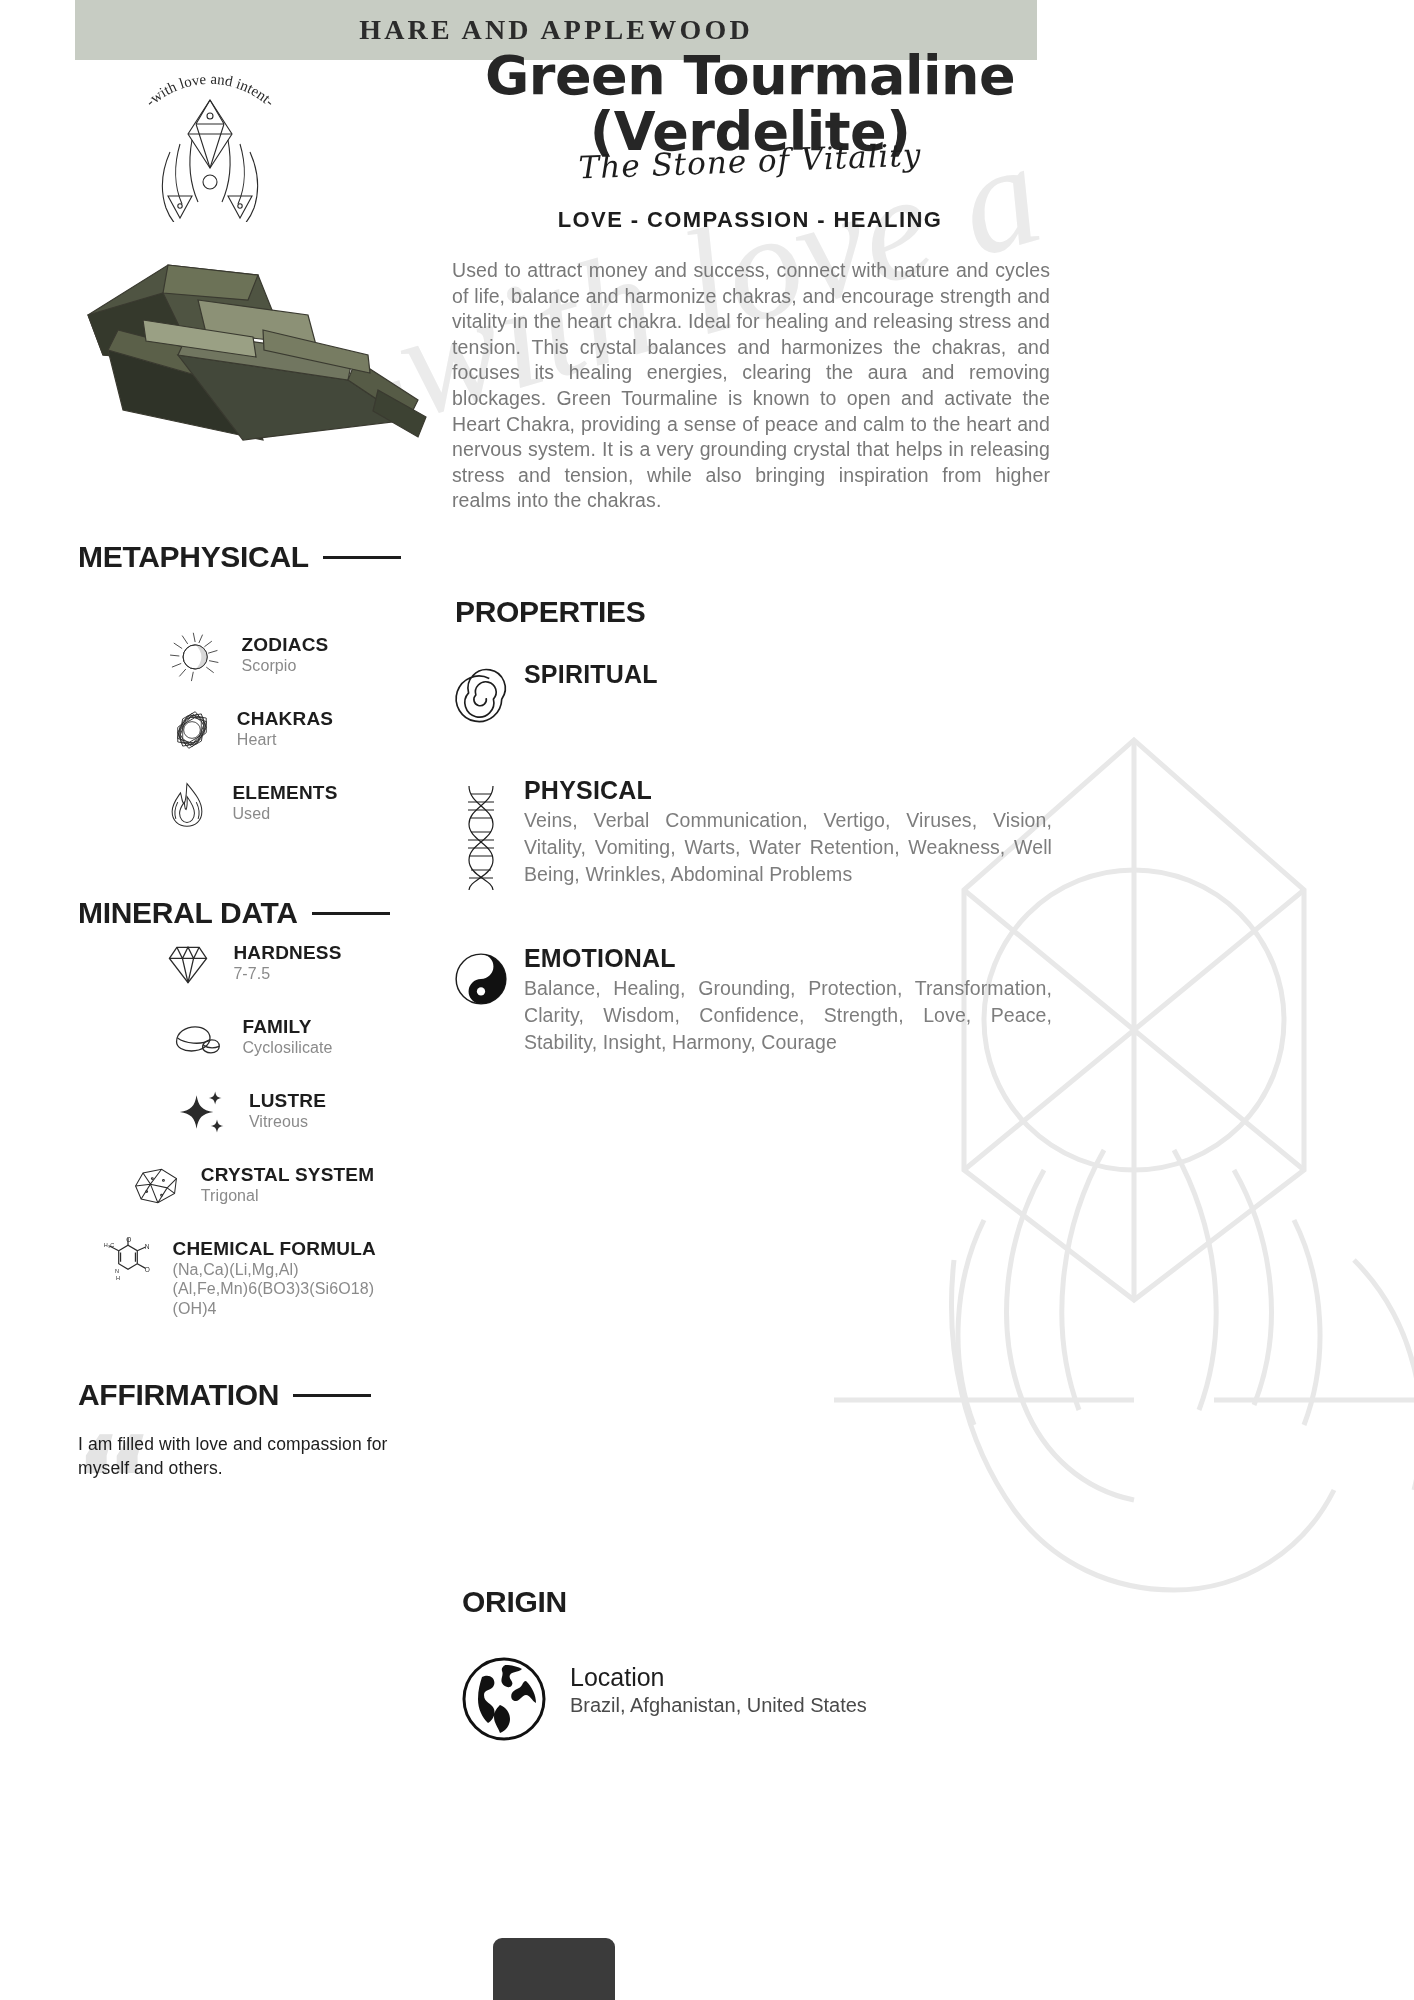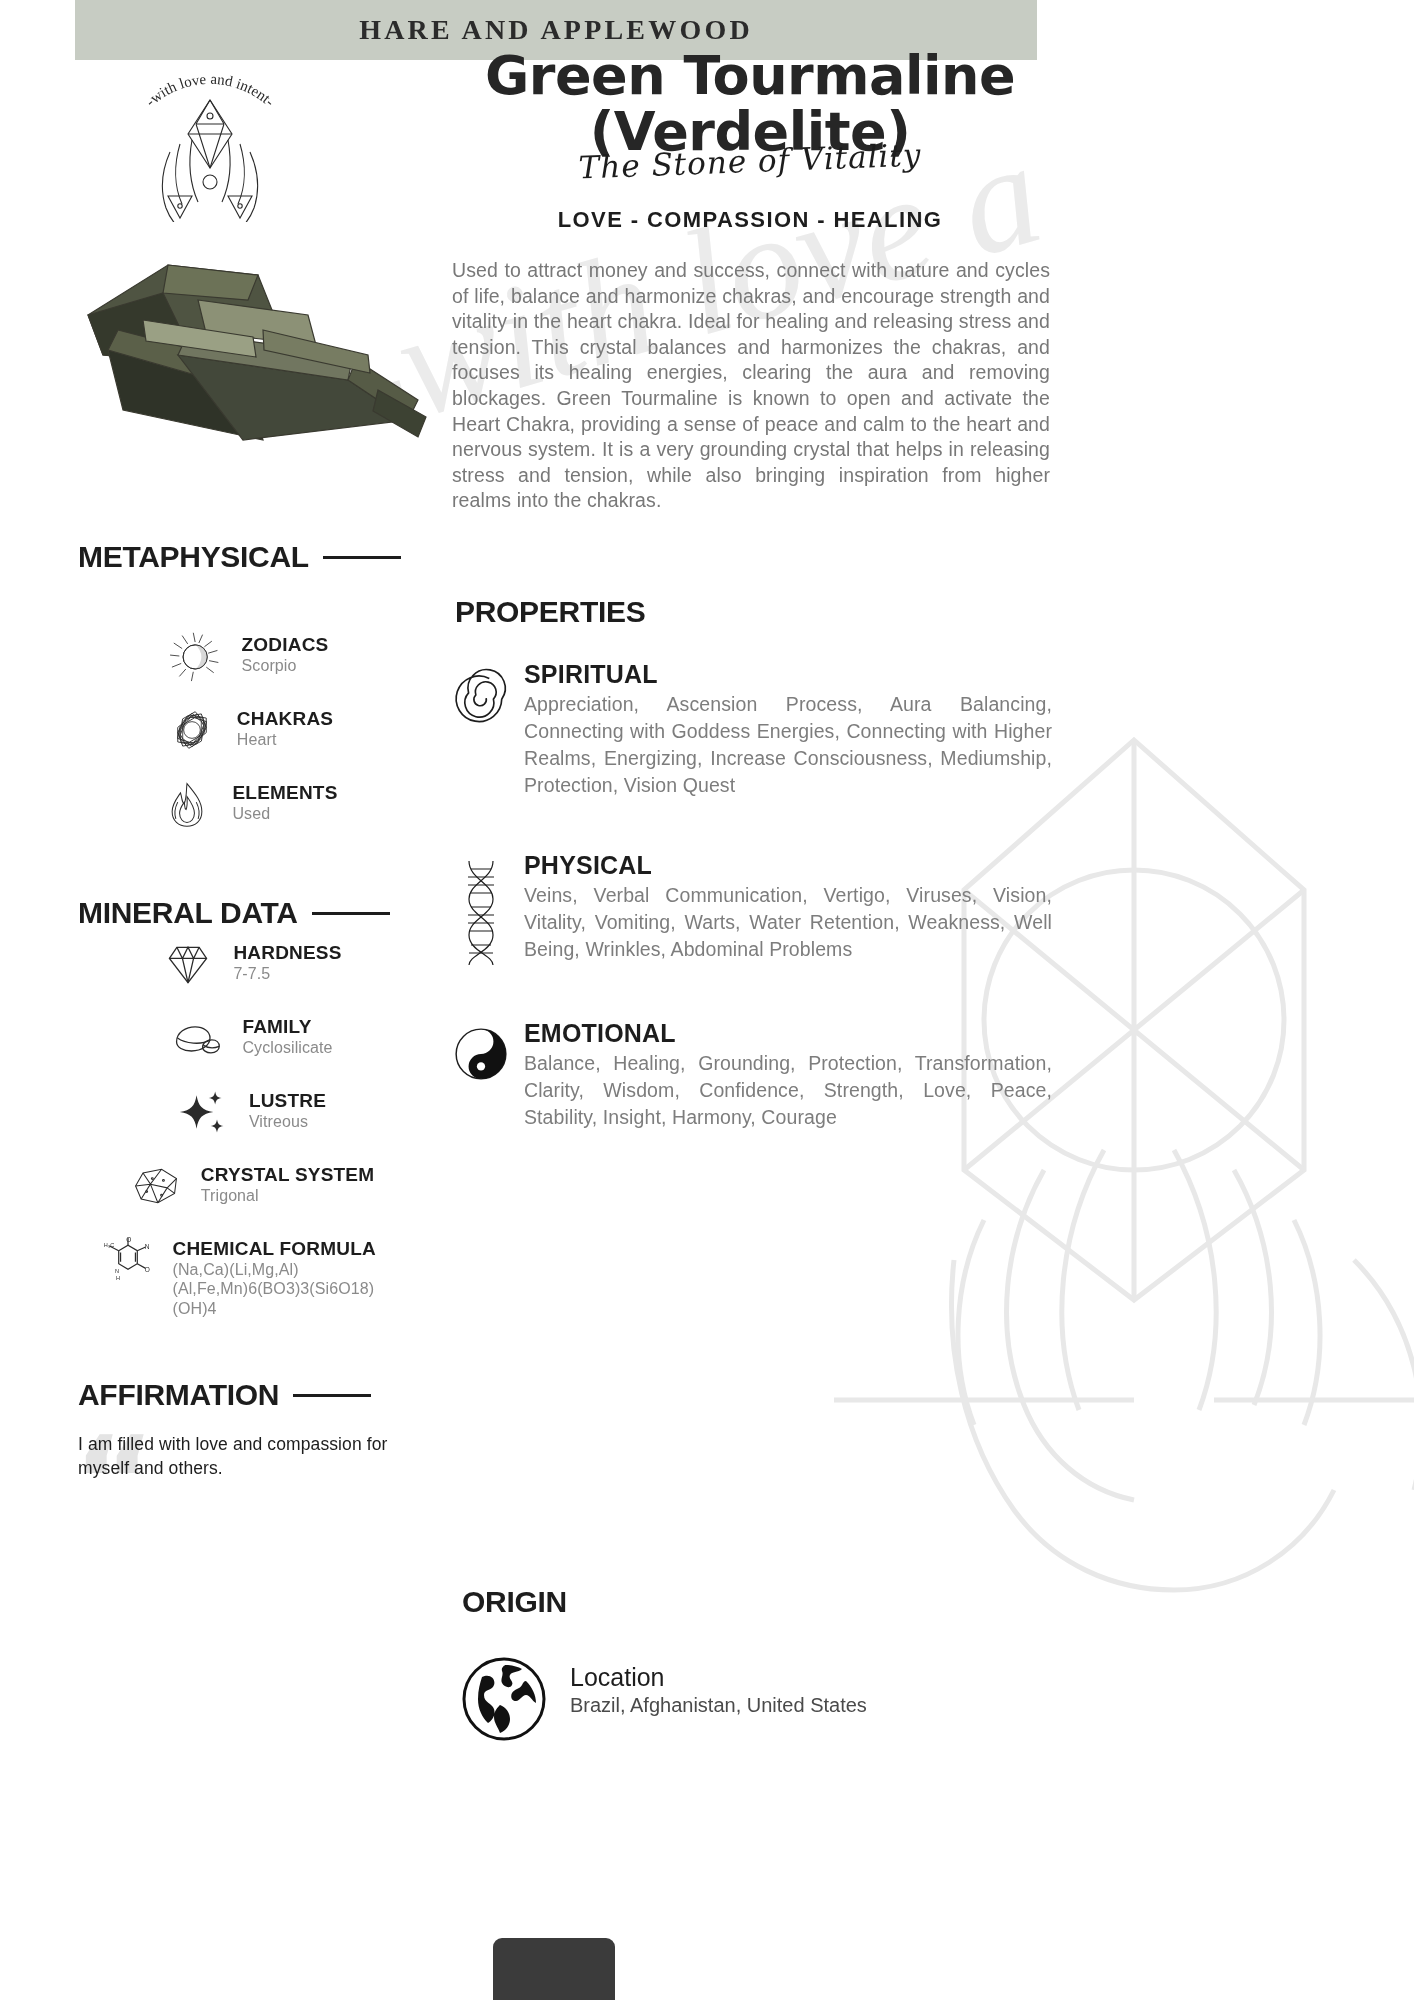--- a/index.html
+++ b/index.html
@@ -454,21 +454,20 @@
   <div class="prop-list">
 
     <div class="prop-row">
       <div class="prop-icon">
         <svg viewBox="0 0 56 56" fill="none" stroke="#1d1d1d" stroke-width="1.6">
           <path d="M36 12 a22 22 0 1 0 12 20 a18 18 0 1 0 -32 -6 a14 14 0 1 0 24 6 a10 10 0 1 0 -17 -4 a6 6 0 1 0 10 3"></path>
         </svg>
       </div>
       <div class="prop-body">
         <div class="prop-label">SPIRITUAL</div>
-        <div class="prop-value">Appreciation, Ascension Process, Aura Balancing, Connecting with Goddess Energies, Connecting with Higher Realms, Energizing, Increase Consciousness, Mediumship, Protection, Vision Quest</div>
       </div>
     </div>
 
     <div class="prop-row">
       <div class="prop-icon" style="height:110px;">
         <svg viewBox="0 0 56 110" fill="none" stroke="#1d1d1d" stroke-width="1.2">
           <path d="M16 4 c0 18 24 22 24 38 c0 16 -24 20 -24 36 c0 16 24 20 24 30"></path>
           <path d="M40 4 c0 18 -24 22 -24 38 c0 16 24 20 24 36 c0 16 -24 20 -24 30"></path>
           <path d="M18 12 L38 12 M15 20 L41 20 M15 28 L41 28 M17 36 L39 36
                    M18 50 L38 50 M15 58 L41 58 M15 66 L41 66 M17 74 L39 74

